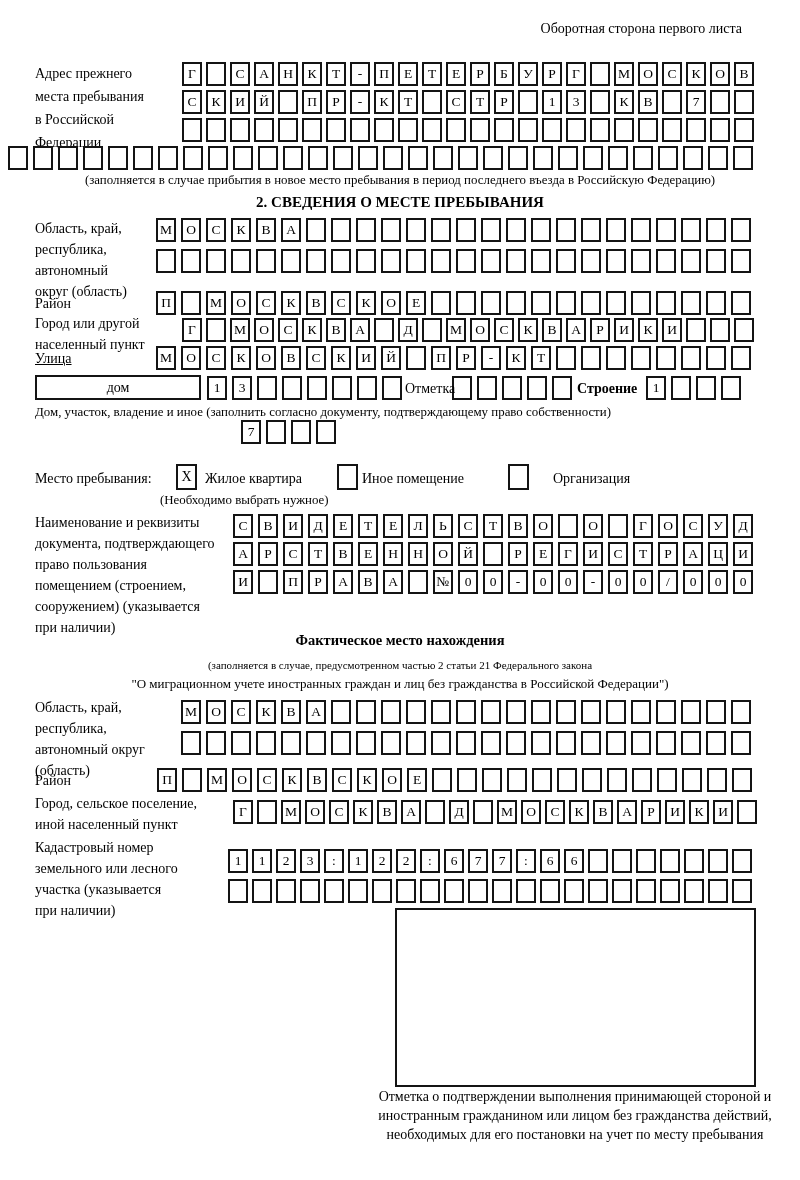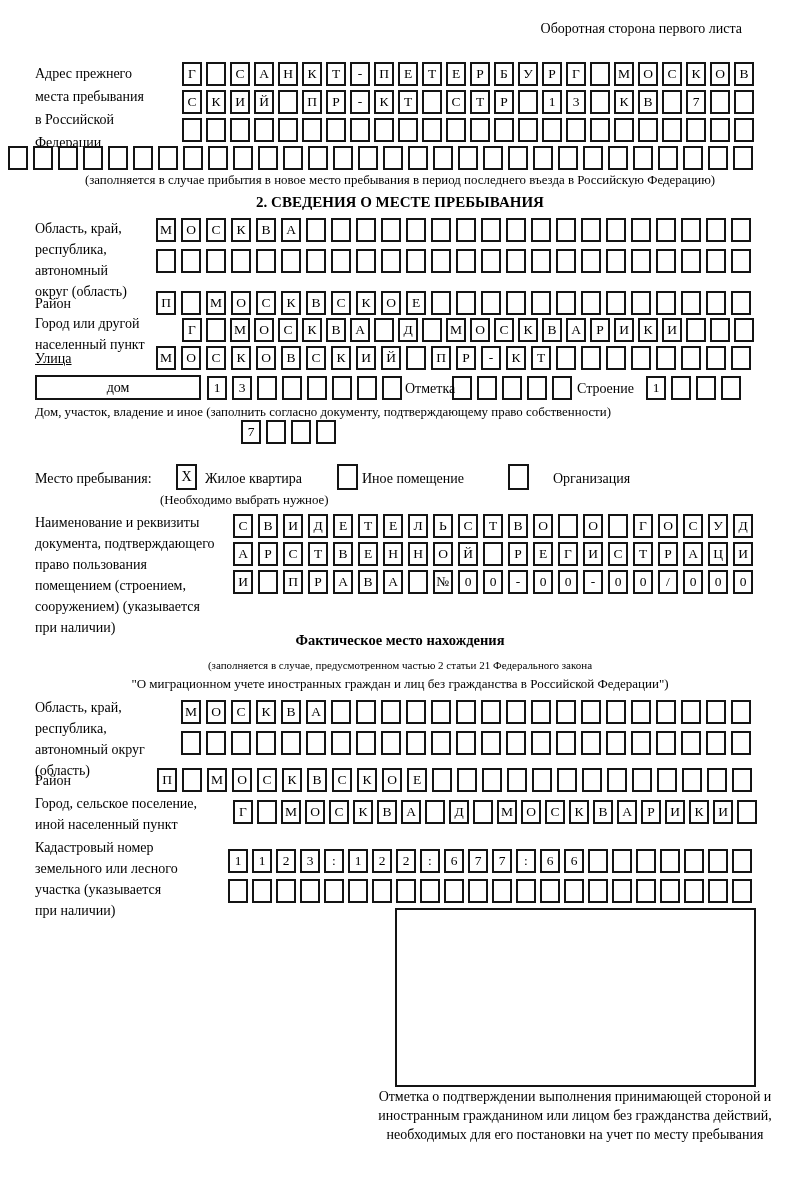--- a/index.html
+++ b/index.html
@@ -527,21 +527,21 @@
 республика,
 автономный
 округ (область)</div>
   <div class="lbl" style="left:35px;top:293px;">Район</div>
   <div class="lbl" style="left:35px;top:313px;">Город или другой
 населенный пункт</div>
   <div class="lbl" style="left:35px;top:348px;text-decoration:underline;">Улица</div>
 
   <div class="fieldbox" style="left:35px;top:375px;width:166px;">дом</div>
   <div class="lbl" style="left:405px;top:378px;">Отметка</div>
-  <div class="lbl" style="left:577px;top:378px;">Строение</div>
+  <div class="lbl" style="left:577px;top:378px;font-weight:bold;">Строение</div>
   <div class="note" style="left:35px;top:404px;">Дом, участок, владение и иное (заполнить согласно документу, подтверждающему право собственности)</div>
 
 
   <div class="lbl" style="left:35px;top:468px;">Место пребывания:</div>
   <div class="cb" style="left:176px;top:464px;">X</div>
   <div class="lbl" style="left:205px;top:468px;">Жилое квартира</div>
   <div class="cb" style="left:337px;top:464px;"></div>
   <div class="lbl" style="left:362px;top:468px;">Иное помещение</div>
   <div class="cb" style="left:508px;top:464px;"></div>
   <div class="lbl" style="left:553px;top:468px;">Организация</div>

